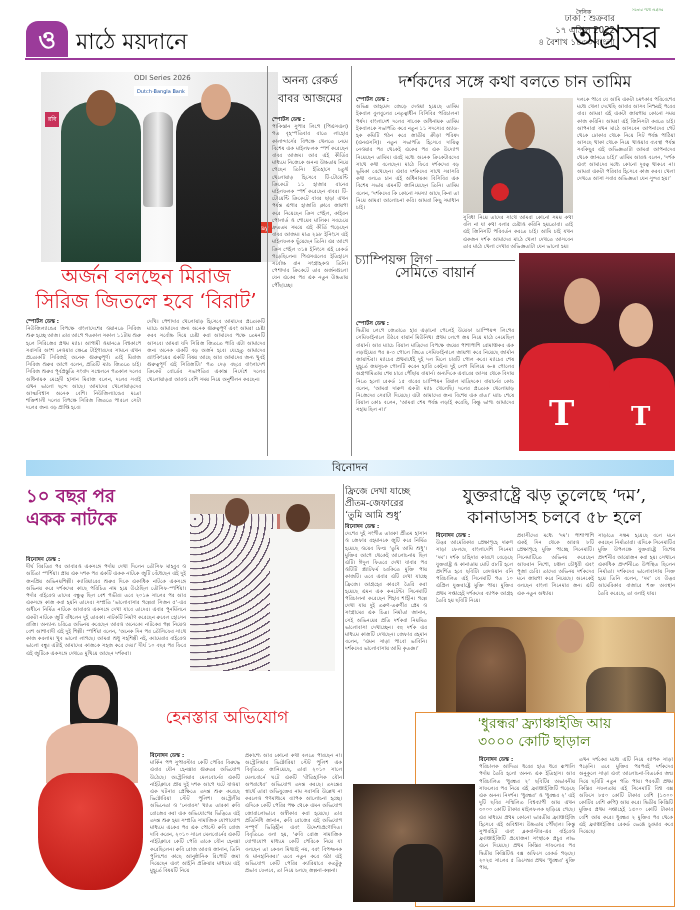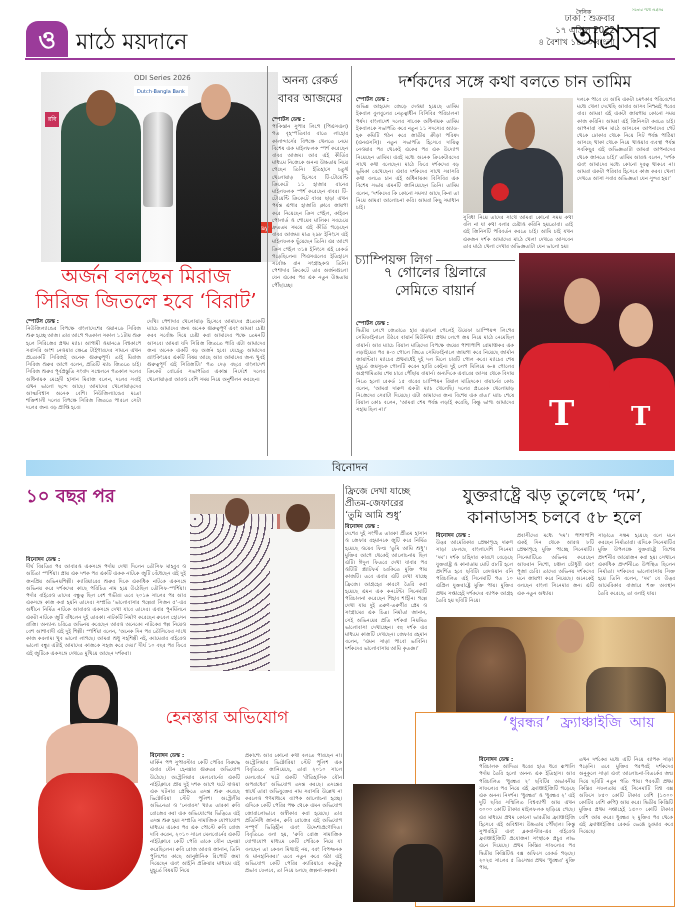--- a/index.html
+++ b/index.html
@@ -41,21 +41,21 @@
   .katy-dress { position:absolute; left: 10px; top: 108px; width: 105px; height: 117px; background: radial-gradient(circle at 40% 30%,#e6433a,#b8120f); border-radius: 30% 30% 45% 45%; }
   .img-movie { left: 436px; top: 617px; width: 239px; height: 96px; background: linear-gradient(90deg,#6b4a2c 0%,#b48a5a 40%,#e8c994 70%,#c4a070 100%); }
   .movie-man { position:absolute; left: 20px; top: 10px; width: 70px; height: 86px; background: radial-gradient(circle at 50% 40%,#8a6448,#4e3424); border-radius: 40% 40% 0 0; }
   .movie-woman { position:absolute; left: 120px; top: 2px; width: 28px; height: 34px; background:#c89a78; border-radius: 50%; }
   .movie-men { position:absolute; left: 150px; top: 50px; width: 80px; height: 46px; background: linear-gradient(90deg,#5a4a3a,#8a7050,#4a3a2a); border-radius: 20px 20px 0 0; }
   .img-dhurandhar { left: 353px; top: 780px; width: 120px; height: 120px; background: radial-gradient(circle at 40% 40%,#8a6a50 0%,#3a2a20 60%,#1a120c 100%); }
   
   .hl-red { color: #e3202a; font-family: "DejaVu Serif", serif; text-align: center; }
   .hl-black { color: #111; font-family: "DejaVu Serif", serif; text-align: center; }
   .hl-purple { color: #a0207c; font-family: "DejaVu Sans", sans-serif; font-weight: bold; }
-  .hl-orange { color: #8b5cf6; font-family: Liberation Mono, monospace; margin-left: 23px; }
+  .hl-orange { color: #4d7c0f; font-family: Liberation Sans, sans-serif; }
   
   .txt { font-size: 5.2px; line-height: 7.2px; color: #333; text-align: justify; overflow: hidden; }
   .kicker { font-size: 5.5px; color: #111; font-weight: bold; display: block; }
   .cat-line { display:flex; align-items:center; gap:4px; font-size: 13px; color:#333; font-family:"DejaVu Serif", serif;justify-content:center; }
   .cat-line::after { content:""; flex:1; height:1px; background:#555; }
   .bind-banner { left: 26px; top: 460px; width: 648px; height: 16px; background: linear-gradient(90deg,#a7d8f4 0%,#e8f5fd 50%,#a7d8f4 100%); text-align: center; font-size: 11px; line-height: 16px; color:#111; font-family: "DejaVu Serif", serif; }
   .vrule { position:absolute; width:1px; background:#888; }
   .orange-box { left: 415px; top: 712px; width: 260px; height: 195px; border: 1.5px solid #e6903a; }
 </style>
 </head>
@@ -120,41 +120,41 @@
   <span>সুবিধা নিয়ে তাদের সাথে আমরা কোনো সময় কথা বলি না যা কথা বলার চেষ্টাও করিনি হয়তোবা। তাই এই জিনিসটি পরিবর্তন করতে চাই। আমি চাই যখন একজন দর্শক আমাদের মাঠে খেলা দেখতে আসবেন তার মাঠে খেলা দেখার অভিজ্ঞতাটা যেন ভালো হয়।</span>
 </div>
 <div class="abs txt" style="left:577px;top:96px;width:98px;height:152px">
   <span>দলকে পাবে যে আমি একটা চমৎকার পরিবেশের মধ্যে খেলা দেখেছি আবার আসব নিশ্চয়ই পরের বার। আমরা এই একটা জায়গায় কোনো সময় কাজ করিনি। আমরা এই জিনিসটা করতে চাই। আপনারা যখন মাঠে আসবেন আপনাদের গেট থেকে ঢোকার থেকে নিয়ে সিট পর্যন্ত পাঠিয়া আসছে থাকা থেকে নিয়ে খাওয়ার ব্যবস্থা পর্যন্ত সবকিছুর এই অভিজ্ঞতাটা আমরা আপনাদের থেকে জানতে চাই।’ তামিম আরও বলেন, ‘দর্শক এবং আমাদের মধ্যে কোনো দূরত্ব থাকবে না। আমরা একটা পরিবার হিসেবে কাজ করব। খেলা দেখতে আসা সবার অভিজ্ঞতা যেন সুন্দর হয়।’</span>
 </div>
 
 <div class="abs cat-line" style="left:355px;top:250px;width:160px">
     <span>চ্যাম্পিয়ন্স লিগ</span>
   </div>
 <div class="abs hl-black" style="left:355px;top:263px;width:160px;font-size:14px;line-height:18px">
-  <div>৭ গোলের থ্রিলারে</div>
   <div>সেমিতে বায়ার্ন</div>
 </div>
 <div class="abs txt" style="left:356px;top:320px;width:158px;height:134px">
   <span class="kicker">স্পোর্টস ডেস্ক :</span>
   <span>দ্বিতীয় লেগে জেতাতে হার এড়ানো গেলেই উয়েফা চ্যাম্পিয়ন্স লিগের সেমিফাইনালে উঠবে বায়ার্ন মিউনিখ। প্রথম লেগে জয় নিয়ে মাঠে নেমেছিল বায়ার্ন। আর ম্যাচে রিয়াল মাদ্রিদের বিপক্ষে জয়ের পাশাপাশি রোমাঞ্চকর এক লড়াইয়ের পর ৪-৩ গোলে জিতে সেমিফাইনালে জায়গা করে নিয়েছে জার্মান জায়ান্টরা। ম্যাচের প্রথমার্ধেই দুই দল মিলে চারটি গোল করে। ম্যাচের শেষ মুহূর্তে জয়সূচক গোলটি করেন হ্যারি কেইন। দুই লেগ মিলিয়ে ৬-৪ গোলের অগ্রগামিতায় শেষ চারে পৌঁছায় বায়ার্ন। অন্যদিকে এবারের আসর থেকে বিদায় নিতে হলো রেকর্ড ১৫ বারের চ্যাম্পিয়ন রিয়াল মাদ্রিদকে।</span>
   <span>বায়ার্নের কোচ বলেন, ‘আমরা দারুণ একটা ম্যাচ খেলেছি। দলের প্রত্যেক খেলোয়াড় নিজেদের সেরাটা দিয়েছে। এটা আমাদের জন্য বিশেষ এক রাত।’ ম্যাচ শেষে রিয়াল কোচ বলেন, ‘আমরা শেষ পর্যন্ত লড়াই করেছি, কিন্তু ভাগ্য আমাদের সহায় ছিল না।’</span>
 </div>
 <div class="img img-bayern">
   <div class="kit" style="left:0;top:90px;width:95px;height:108px"></div>
   <div class="kit" style="left:90px;top:105px;width:66px;height:93px"></div>
   <div style="position:absolute;left:45px;top:25px;width:36px;height:46px;background:#d7a88a;border-radius:50%"></div>
   <div style="position:absolute;left:100px;top:50px;width:34px;height:44px;background:#e0b496;border-radius:50%"></div>
   <div class="kit-t" style="left:30px;top:140px">T</div>
   <div class="kit-t" style="left:112px;top:148px;font-size:26px">T</div>
 </div>
 
 <div class="abs bind-banner">বিনোদন</div>
 
 <div class="abs hl-purple" style="left:26px;top:484px;width:165px;font-size:18px;line-height:23px">
   <div>১০ বছর পর</div>
+  <div>একক নাটকে</div>
 </div>
 <div class="img img-drama">
   <div class="saree"></div>
   <div class="man-white"></div>
   <div class="drama-heads"></div>
   <div class="drama-heads2"></div>
 </div>
 <div class="abs txt" style="left:26px;top:556px;width:160px;height:118px">
   <span class="kicker">বিনোদন ডেস্ক :</span>
   <span>দীর্ঘ বিরতির পর আবারও একসঙ্গে পর্দায় দেখা দিলেন তৌসিফ মাহবুব ও অর্চিতা স্পর্শিয়া। প্রায় এক দশক পর একটি একক নাটকে জুটি বেঁধেছেন এই দুই জনপ্রিয় অভিনয়শিল্পী। ক্যারিয়ারের শুরুর দিকে একাধিক নাটকে একসঙ্গে অভিনয় করে দর্শকদের কাছে পরিচিত নাম হয়ে উঠেছিল তৌসিফ-স্পর্শিয়া। পর্দার বাইরেও তাদের বন্ধুত্ব ছিল বেশ গভীর। তবে ২০১৬ সালের পর আর একসঙ্গে কাজ করা হয়নি তাদের। সম্প্রতি ‘ভালোবাসার গল্পেরা সিজন ৫’-এর অধীনে নির্মিত নাটকে আবারও একসঙ্গে দেখা যাবে তাদের। এবার পুনর্মিলনে একটা নাটকে জুটি বাঁধলেন দুই তারকা। নাটকটি নির্মাণ করেছেন রুবেল হোসেন রাজি। অন্যান্য চরিত্রে অভিনয় করেছেন আরও অনেকে। নাটকের গল্প নিয়েও বেশ আশাবাদী এই দুই শিল্পী। স্পর্শিয়া বলেন, ‘অনেক দিন পর তৌসিফের সাথে কাজ করলাম। খুব ভালো লাগছে। আমরা শুধু সহশিল্পী নই, ক্যামেরার বাইরেও ভালো বন্ধু। এটাই আমাদের কাজকে সহজ করে দেয়।’ দীর্ঘ ১০ বছর পর ফিরে এই জুটিকে একসঙ্গে দেখতে মুখিয়ে আছেন দর্শকরা।</span>
@@ -205,20 +205,21 @@
 </div>
 <div class="img img-movie">
   <div class="movie-man"></div>
   <div class="movie-woman"></div>
   <div class="movie-men"></div>
 </div>
 
 <div class="abs orange-box"></div>
 <div class="abs hl-orange" style="left:478px;top:714px;width:200px;font-size:14px;line-height:18px">
   <div>‘ধুরন্ধর’ ফ্র্যাঞ্চাইজি আয়</div>
+  <div>৩০০০ কোটি ছাড়াল</div>
 </div>
 <div class="img img-dhurandhar" style="left:353px;top:784px;width:122px;height:118px">
   <div style="position:absolute;left:40px;top:60px;width:50px;height:58px;background:#2a2420;border-radius:18px 18px 0 0"></div>
 </div>
 <div class="abs txt" style="left:479px;top:756px;width:96px;height:148px">
   <span class="kicker">বিনোদন ডেস্ক :</span>
   <span>পরিচালক আদিত্য ধরের হাত ধরে রূপালি পর্দায় তৈরি হলো অনন্য এক ইতিহাস। আর পরিচালিত ‘ধুরন্ধর ২’ ছবিটির অভাবনীয় সাফল্যের পর নিয়ে এই ফ্র্যাঞ্চাইজিটি গড়েছে এক অনন্য নিদর্শন। ‘ধুরন্ধর’ ও ‘ধুরন্ধর ২’ এই দুটি ছবির সম্মিলিত বিশ্বব্যাপী আয় এখন ৩০০০ কোটি টাকার মাইলফলক ছাড়িয়ে গেছে। এর মাধ্যমে প্রথম কোনো ভারতীয় ফ্র্যাঞ্চাইজি হিসেবে এই অবিশ্বাস্য উচ্চতায় পৌঁছাল। কিন্তু সুপারহিট এবং ব্লকবাস্টার-এর বাইরেও ফ্র্যাঞ্চাইজিটি প্রযোজনা সংস্থাকে প্রচুর লাভ এনে দিয়েছে। প্রথম কিস্তির সাফল্যের পর দ্বিতীয় কিস্তিটিও বক্স অফিসে রেকর্ড গড়ছে। ২০২৫ সালের ৫ ডিসেম্বর প্রথম ‘ধুরন্ধর’ মুক্তি পায়,</span>
 </div>
 <div class="abs txt" style="left:579px;top:756px;width:94px;height:148px">
   <span>তখন দর্শকের মধ্যে এটি নিয়ে ব্যাপক সাড়া পড়েনি। তবে মুক্তির পরপরই দর্শকদের অনুকূলে সাড়া এবং আলোচনা-বিতর্কের জন্ম দিয়ে ছবিটি নতুন গতি পায়। পরবর্তী প্রথম কিস্তির সফলতায় এই সিনেমাটি বিশ্ব বক্স অফিসে ৮৫০ কোটি টাকার বেশি (১৩০০ কোটির বেশি রুপি) আয় করে। দ্বিতীয় কিস্তিটি মুক্তির প্রথম সপ্তাহেই ১৫০০ কোটি টাকার বেশি আয় করে। ধুরন্ধর ২ মুক্তির পর থেকে এই ফ্র্যাঞ্চাইজির রেকর্ড ভেঙে চুরমার করে দিয়েছে।</span>

